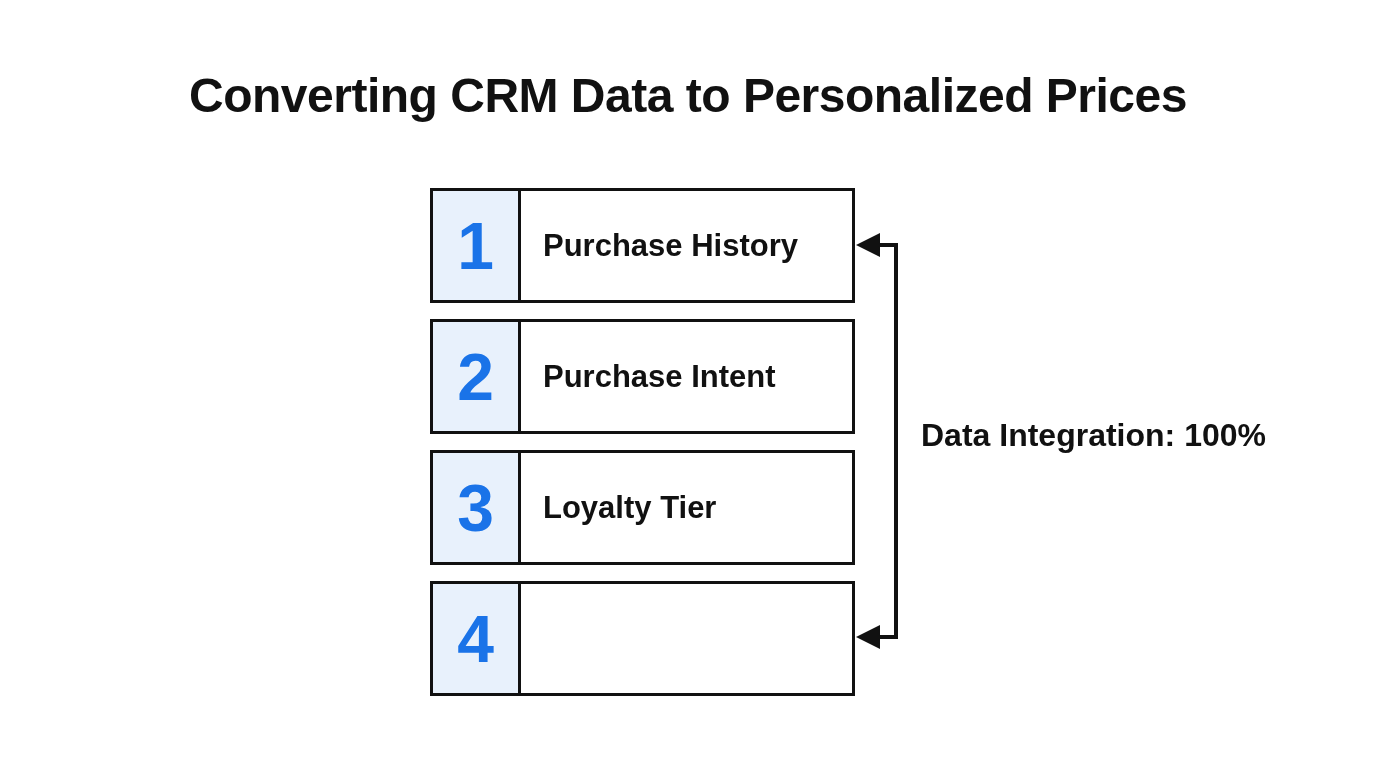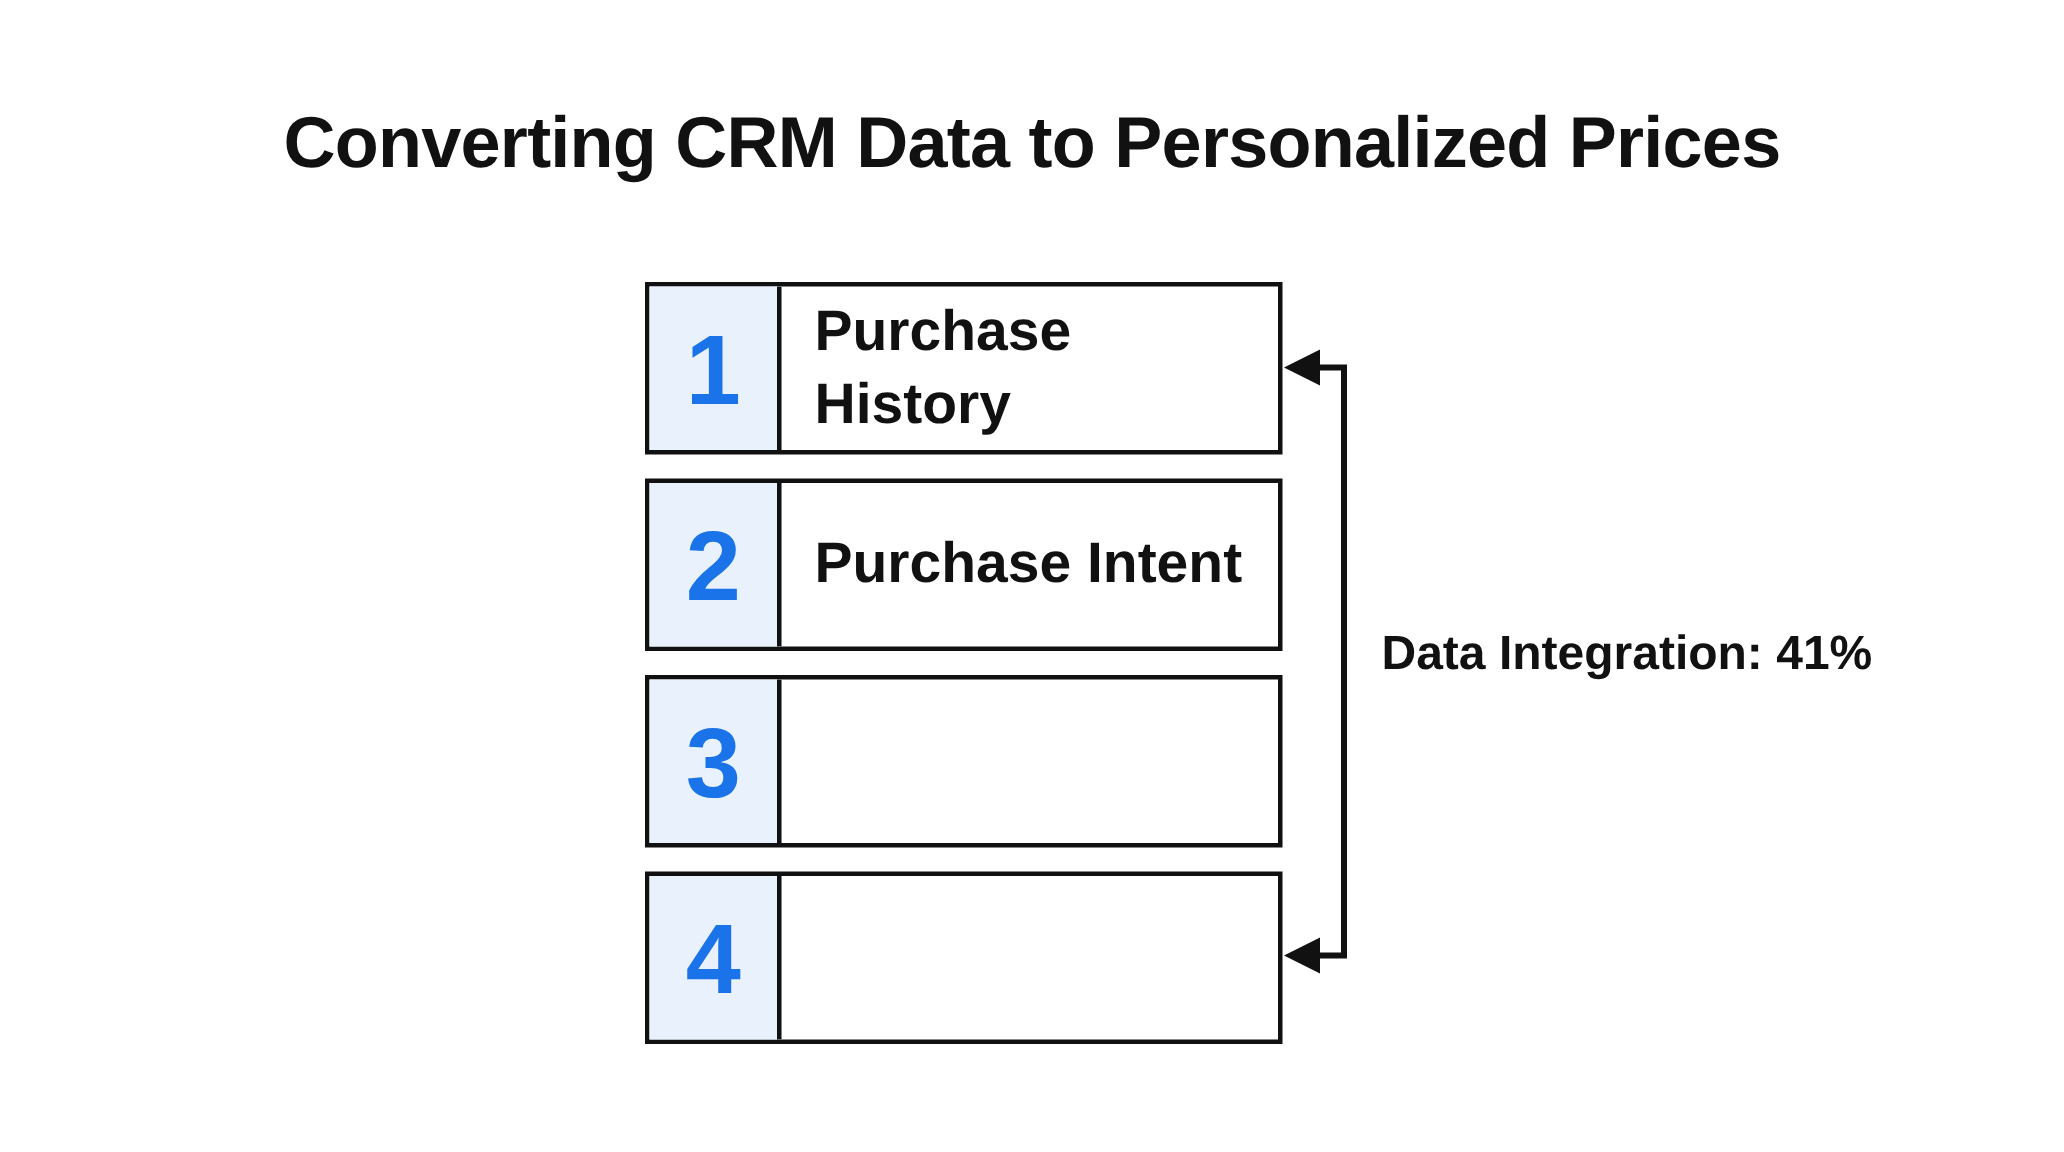--- a/index.html
+++ b/index.html
@@ -55,21 +55,21 @@
     font-weight:bold;
     color:var(--accent);
     line-height:1;
   }
   .step-label-cell{
     flex:1;
     display:flex;
     align-items:center;
     padding-left:22px;
     padding-right:8px;
-    font-size:38px;
+    font-size:31px;
     font-weight:bold;
     color:var(--text);
     line-height:1.27;
   }
   .arrow-overlay{
     position:absolute;
     left:0;top:0;
     width:1376px;height:768px;
     pointer-events:none;
   }
@@ -103,26 +103,27 @@
     <div class="step-label-cell">Purchase History</div>
   </div>
 
   <div class="step-box">
     <div class="step-number-cell">2</div>
     <div class="step-label-cell">Purchase Intent</div>
   </div>
 
   <div class="step-box">
     <div class="step-number-cell">3</div>
+    <div class="step-label-cell">Loyalty Tier</div>
   </div>
 
   <div class="step-box">
     <div class="step-number-cell">4</div>
   </div>
 </div>
 
 <svg class="arrow-overlay" viewBox="0 0 1376 768" xmlns="http://www.w3.org/2000/svg">
   <polyline class="bracket-line" points="872,245 896,245 896,637 872,637"></polyline>
   <polygon class="arrowhead" points="856,245 880,233 880,257"></polygon>
   <polygon class="arrowhead" points="856,637 880,625 880,649"></polygon>
 </svg>
 
-<div class="annotation">Data Integration: 41%</div>
+<div class="annotation">Data Integration: 100%</div>
 
 </body></html>

